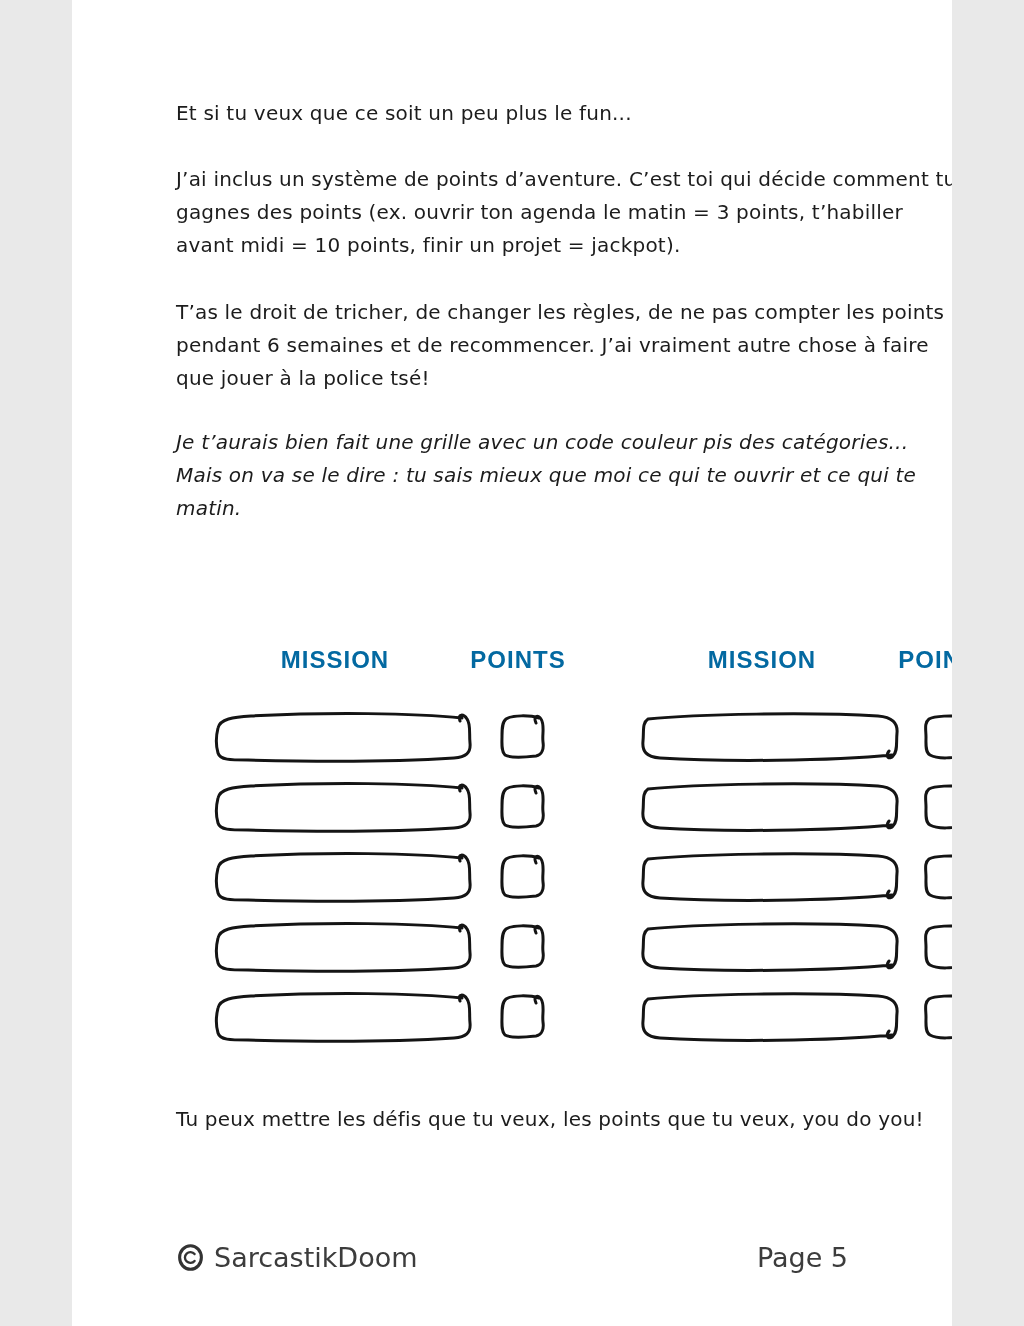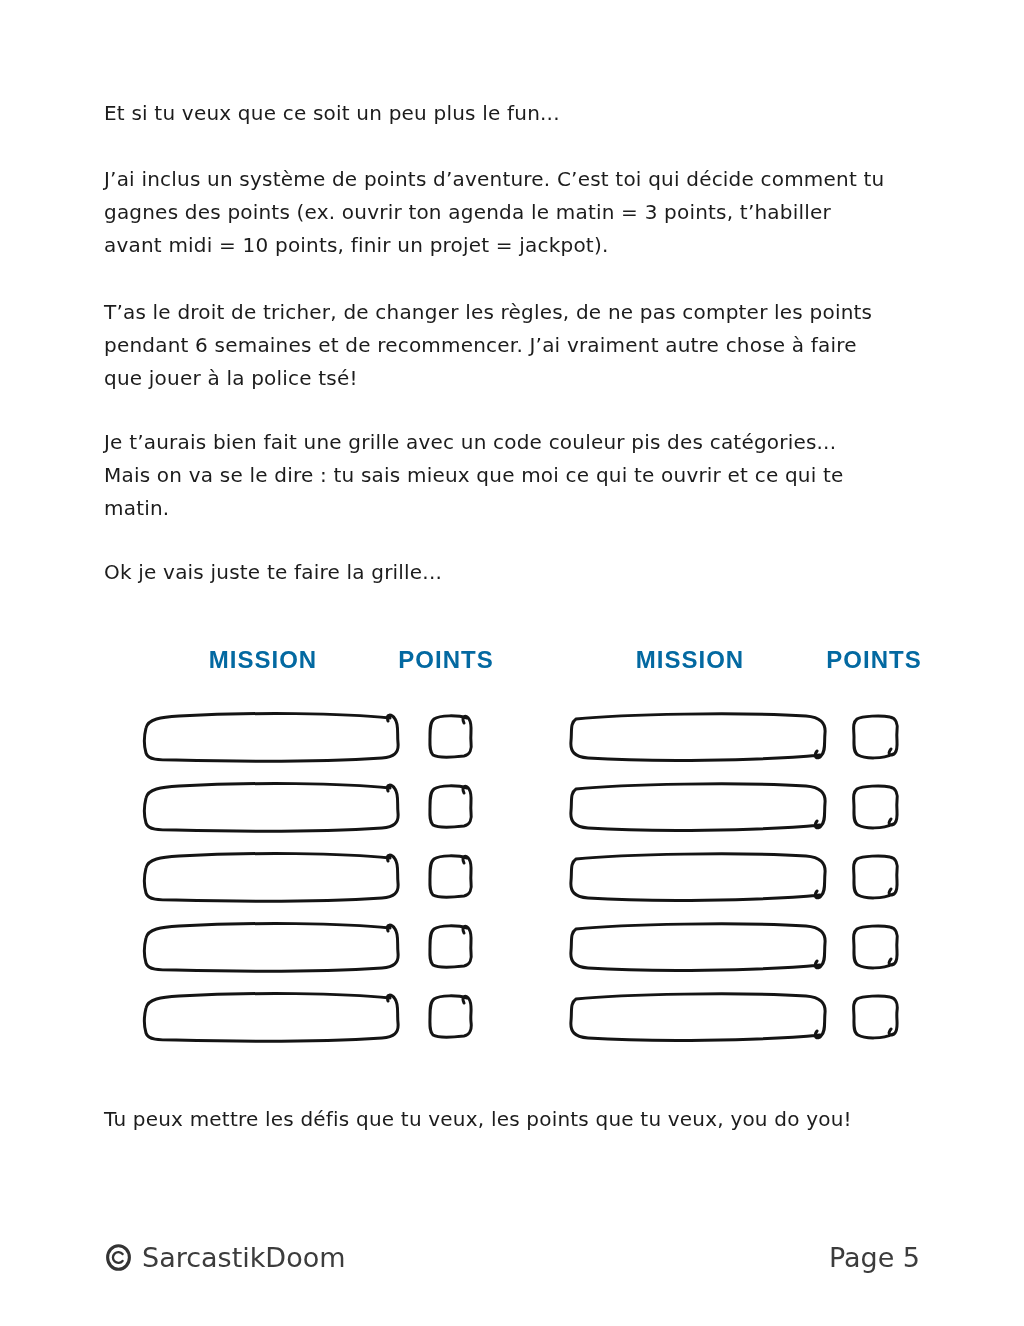--- a/index.html
+++ b/index.html
@@ -4,37 +4,37 @@
 <style>
   :root{
     --bg:#ffffff;
     --ink:#1c1c1c;
     --box-stroke:#141414;
     --footer:#3c3c3c;
   }
   html,body{margin:0;padding:0;background:#e9e9e9;}
   .page{
     position:relative;
-    width:1024px;height:1326px;
+    width:880px;height:1326px;
     margin:0 auto;
     background:var(--bg);
     font-family:"DejaVu Sans",sans-serif;
     color:var(--ink);
     overflow:hidden;
   }
   .para{
     position:absolute;left:104px;
     font-size:20px;line-height:33px;
     letter-spacing:0.2px;
   }
   .para .line{white-space:nowrap;}
   #p1{top:97px;}
   #p2{top:163px;}
   #p3{top:296px;}
-  #p4{top:426px;}
+  #p4{top:426px;font-style:italic;}
   #p5{top:556px;}
   .ghead{
     position:absolute;top:646px;
     transform:translateX(-50%);
     font-family:"Liberation Sans",sans-serif;
     font-weight:bold;font-size:24px;
     letter-spacing:1px;color:#0369a1;
     white-space:nowrap;
   }
   #gh1{left:263px;} #gh2{left:446px;} #gh3{left:690px;} #gh4{left:874px;}
@@ -86,23 +86,20 @@
     <div class="line">pendant 6 semaines et de recommencer. J’ai vraiment autre chose à faire</div>
     <div class="line">que jouer à la police tsé!</div>
   </div>
 
   <div class="para" id="p4">
     <div class="line">Je t’aurais bien fait une grille avec un code couleur pis des catégories...</div>
     <div class="line">Mais on va se le dire : tu sais mieux que moi ce qui te ouvrir et ce qui te</div>
     <div class="line">matin.</div>
   </div>
 
-  <div class="para" id="p5">
-    <div class="line">Ok je vais juste te faire la grille...</div>
-  </div>
 
   <div class="ghead" id="gh1">MISSION</div>
   <div class="ghead" id="gh2">POINTS</div>
   <div class="ghead" id="gh3">MISSION</div>
   <div class="ghead" id="gh4">POINTS</div>
 
   <div class="grid">
     <div class="grow">
       <svg class="bx bl" viewBox="0 0 272 56">
           <use href="#p-large-l"></use>

